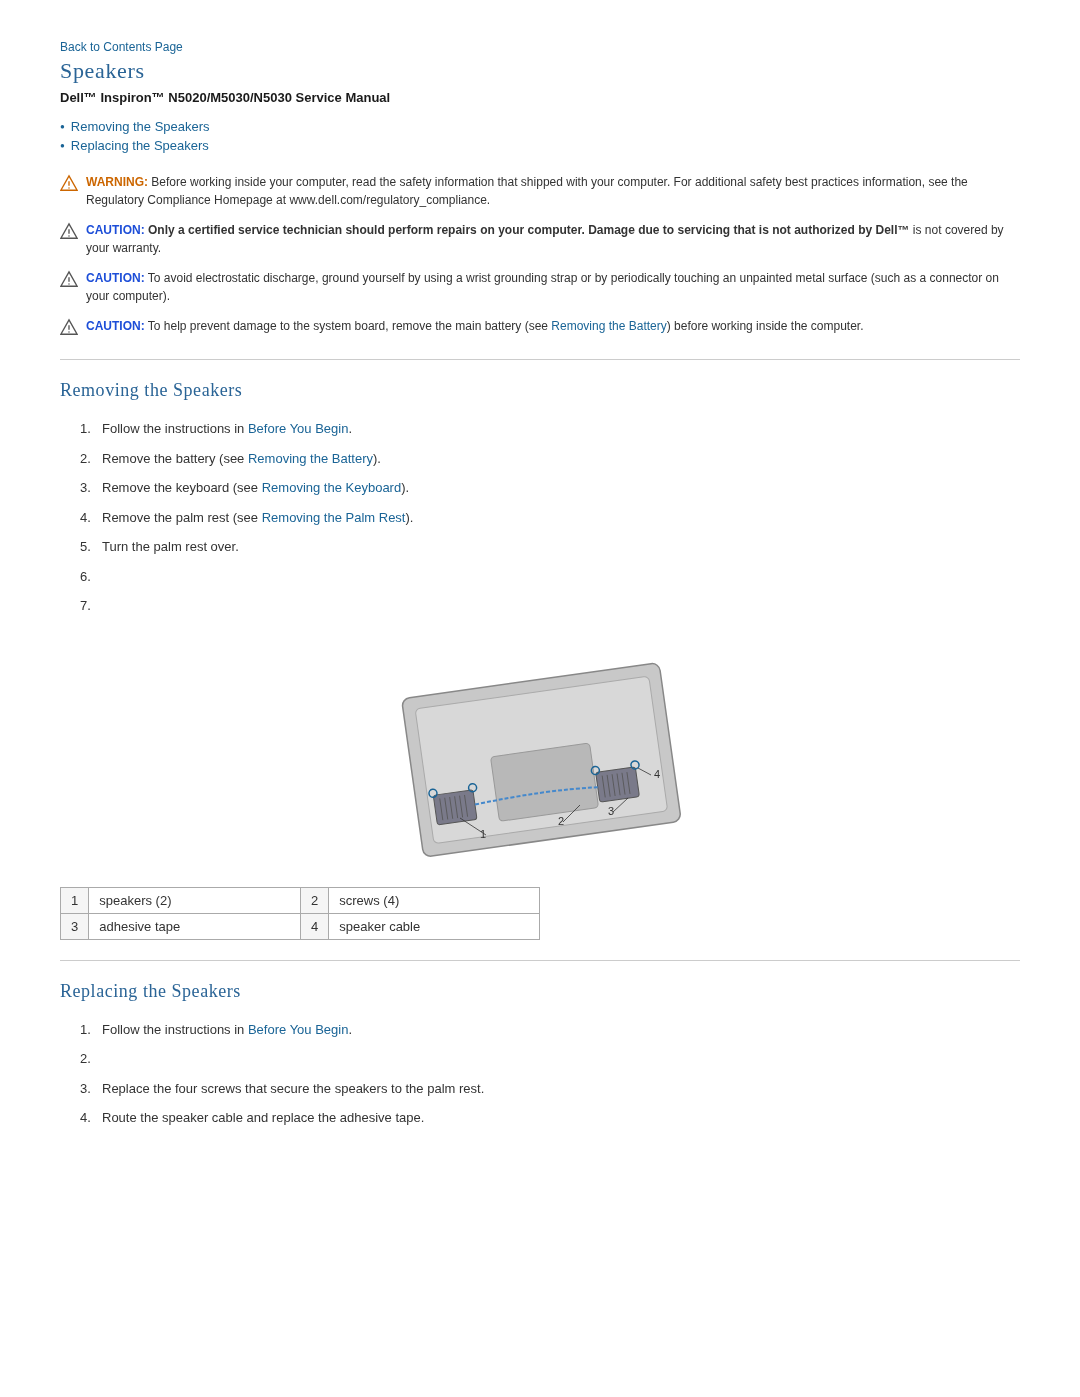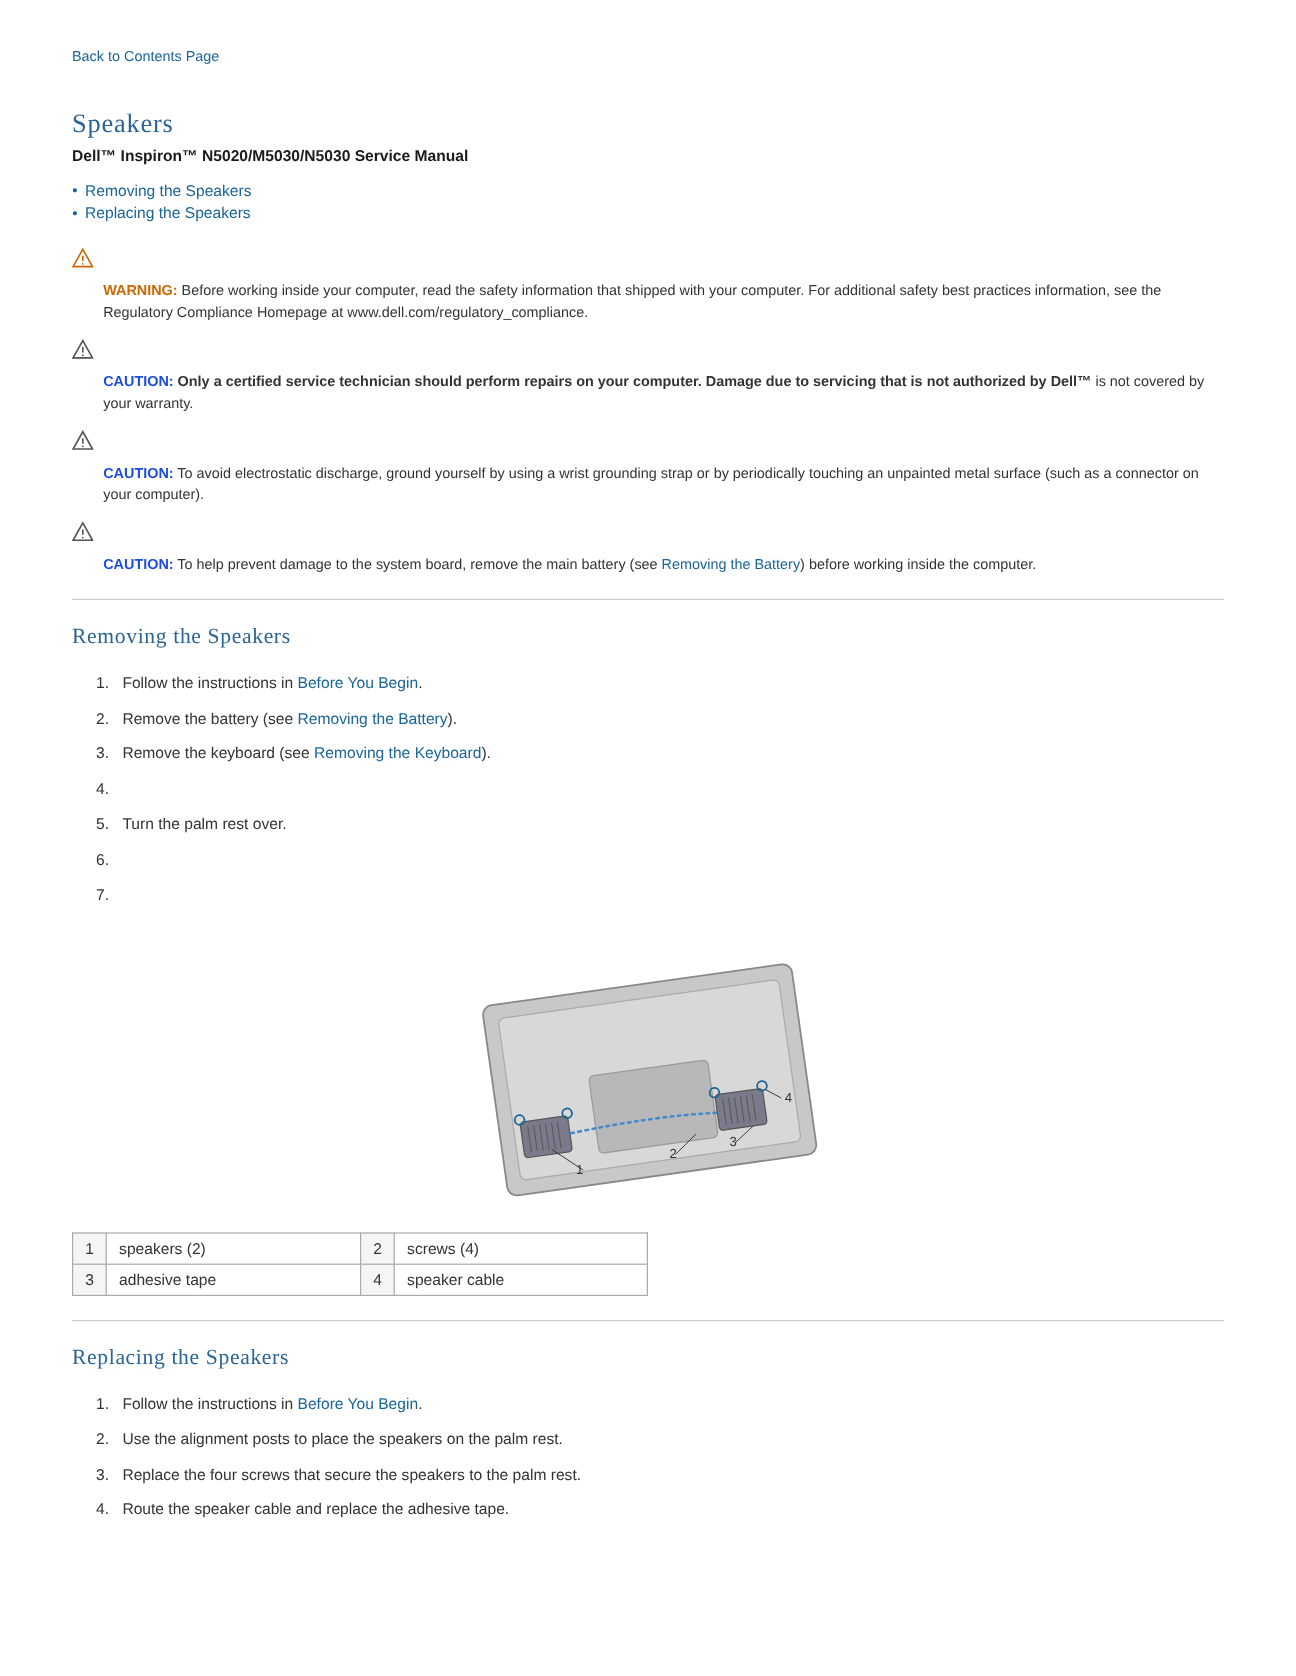--- a/index.html
+++ b/index.html
@@ -8,21 +8,21 @@
       font-family: Arial, Helvetica, sans-serif;
       font-size: 13px;
       color: #333333;
       padding: 40px 60px;
       max-width: 1080px;
     }
     a { color: #1a6496; text-decoration: none; }
 
     .back-link {
       font-size: 12px;
-      margin-bottom: 36px;
+      margin-bottom: 4px;
       display: block;
     }
 
     .page-title {
       font-size: 22px;
       font-weight: normal;
       color: #2a6496;
       font-family: Georgia, serif;
       margin-bottom: 6px;
       letter-spacing: 0.03em;
@@ -61,21 +61,20 @@
       margin-right: 8px;
       margin-top: 1px;
     }
     .notice-icon svg {
       width: 18px;
       height: 18px;
     }
     .notice-text {
       font-size: 12px;
       line-height: 1.5;
-      margin-top: 28px;
     }
     .notice-label-warning { color: #cc6600; font-weight: bold; }
     .notice-label-caution { color: #1d4ed8; font-weight: bold; }
 
     hr {
       border: none;
       border-top: 1px solid #cccccc;
       margin: 20px 0;
     }
 
@@ -218,20 +217,21 @@
   <li>
     <span class="step-num">2.</span>
     <span>Remove the battery (see <a href="#">Removing the Battery</a>).</span>
   </li>
   <li>
     <span class="step-num">3.</span>
     <span>Remove the keyboard (see <a href="#">Removing the Keyboard</a>).</span>
   </li>
   <li>
     <span class="step-num">4.</span>
+    <span>Remove the palm rest (see <a href="#">Removing the Palm Rest</a>).</span>
   </li>
   <li>
     <span class="step-num">5.</span>
     <span>Turn the palm rest over.</span>
   </li>
   <li>
     <span class="step-num">6.</span>
   </li>
   <li>
     <span class="step-num">7.</span>
@@ -308,21 +308,20 @@
 
 <h2 id="replacing" class="section-title">Replacing the Speakers</h2>
 
 <ol class="steps-list">
   <li>
     <span class="step-num">1.</span>
     <span>Follow the instructions in <a href="#">Before You Begin</a>.</span>
   </li>
   <li>
     <span class="step-num">2.</span>
-    <span>Use the alignment posts to place the speakers on the palm rest.</span>
   </li>
   <li>
     <span class="step-num">3.</span>
     <span>Replace the four screws that secure the speakers to the palm rest.</span>
   </li>
   <li>
     <span class="step-num">4.</span>
     <span>Route the speaker cable and replace the adhesive tape.</span>
   </li>
 </ol>

